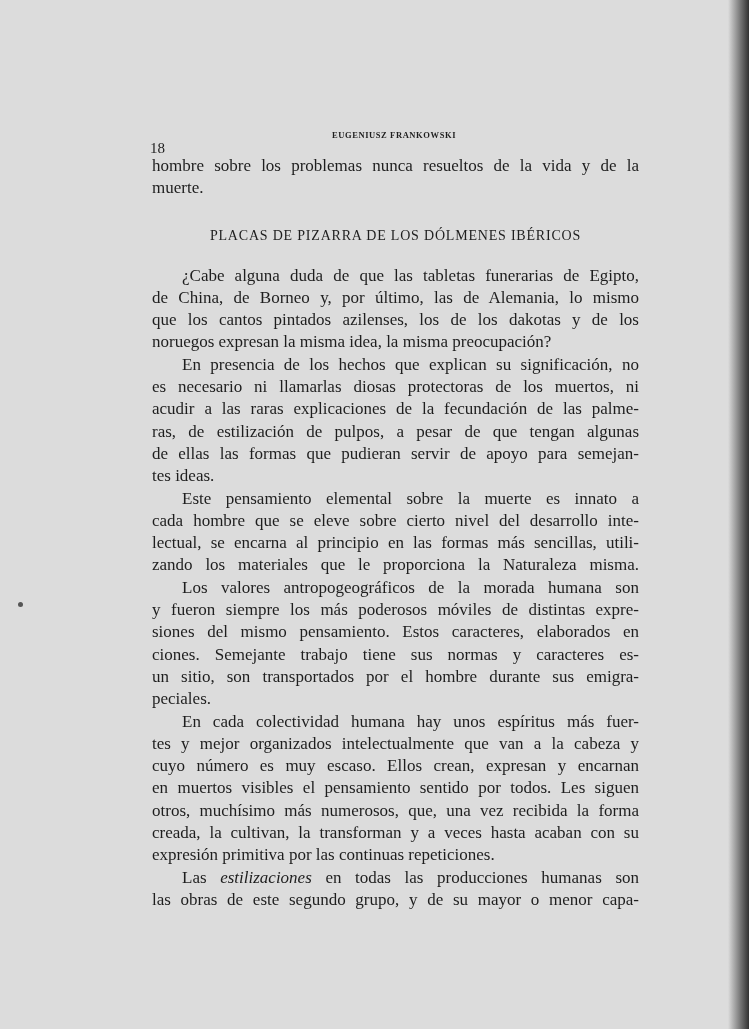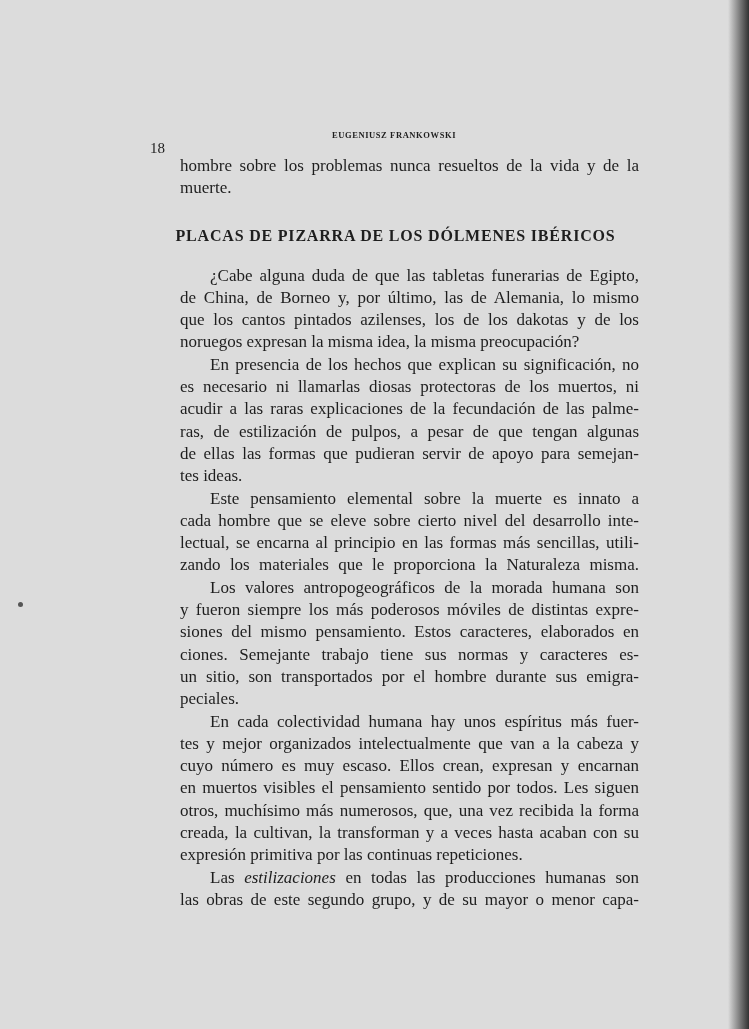--- a/index.html
+++ b/index.html
@@ -23,26 +23,26 @@
     position: absolute; left: 0; top: 0; font-size: 15px; margin-top: 11px;
   }
   .author {
     position: absolute; left: 0; right: 1px; text-align: center; top: 1px;
     font-size: 8.5px; letter-spacing: 0.6px; font-weight: bold;
   }
   .body-text {
     position: absolute; left: 152px; top: 155px; width: 487px;
     font-size: 17px; line-height: 22.3px;
   }
-  .line { display: block; white-space: nowrap; text-align: justify; text-align-last: justify; height: 22.3px; margin-left: 28px; }
+  .line { display: block; white-space: nowrap; text-align: justify; text-align-last: justify; height: 22.3px; }
   .line.last { text-align-last: left; }
   .indent { padding-left: 30px; }
   .section-title {
-    display: block; text-align: center; font-size: 16px; letter-spacing: 0.8px;
-    margin: 28px 0 21px 0; height: 16px; line-height: 16px; font-weight: bold;
+    display: block; text-align: center; font-size: 14px; letter-spacing: 0.8px;
+    margin: 28px 0 21px 0; height: 16px; line-height: 16px;
   }
   em { }
   .speck { position: absolute; width: 5px; height: 5px; border-radius: 50%; background: #555; }
 </style>
 </head>
 <body>
 
 <div class="page">
 
   <div class="running-head">

